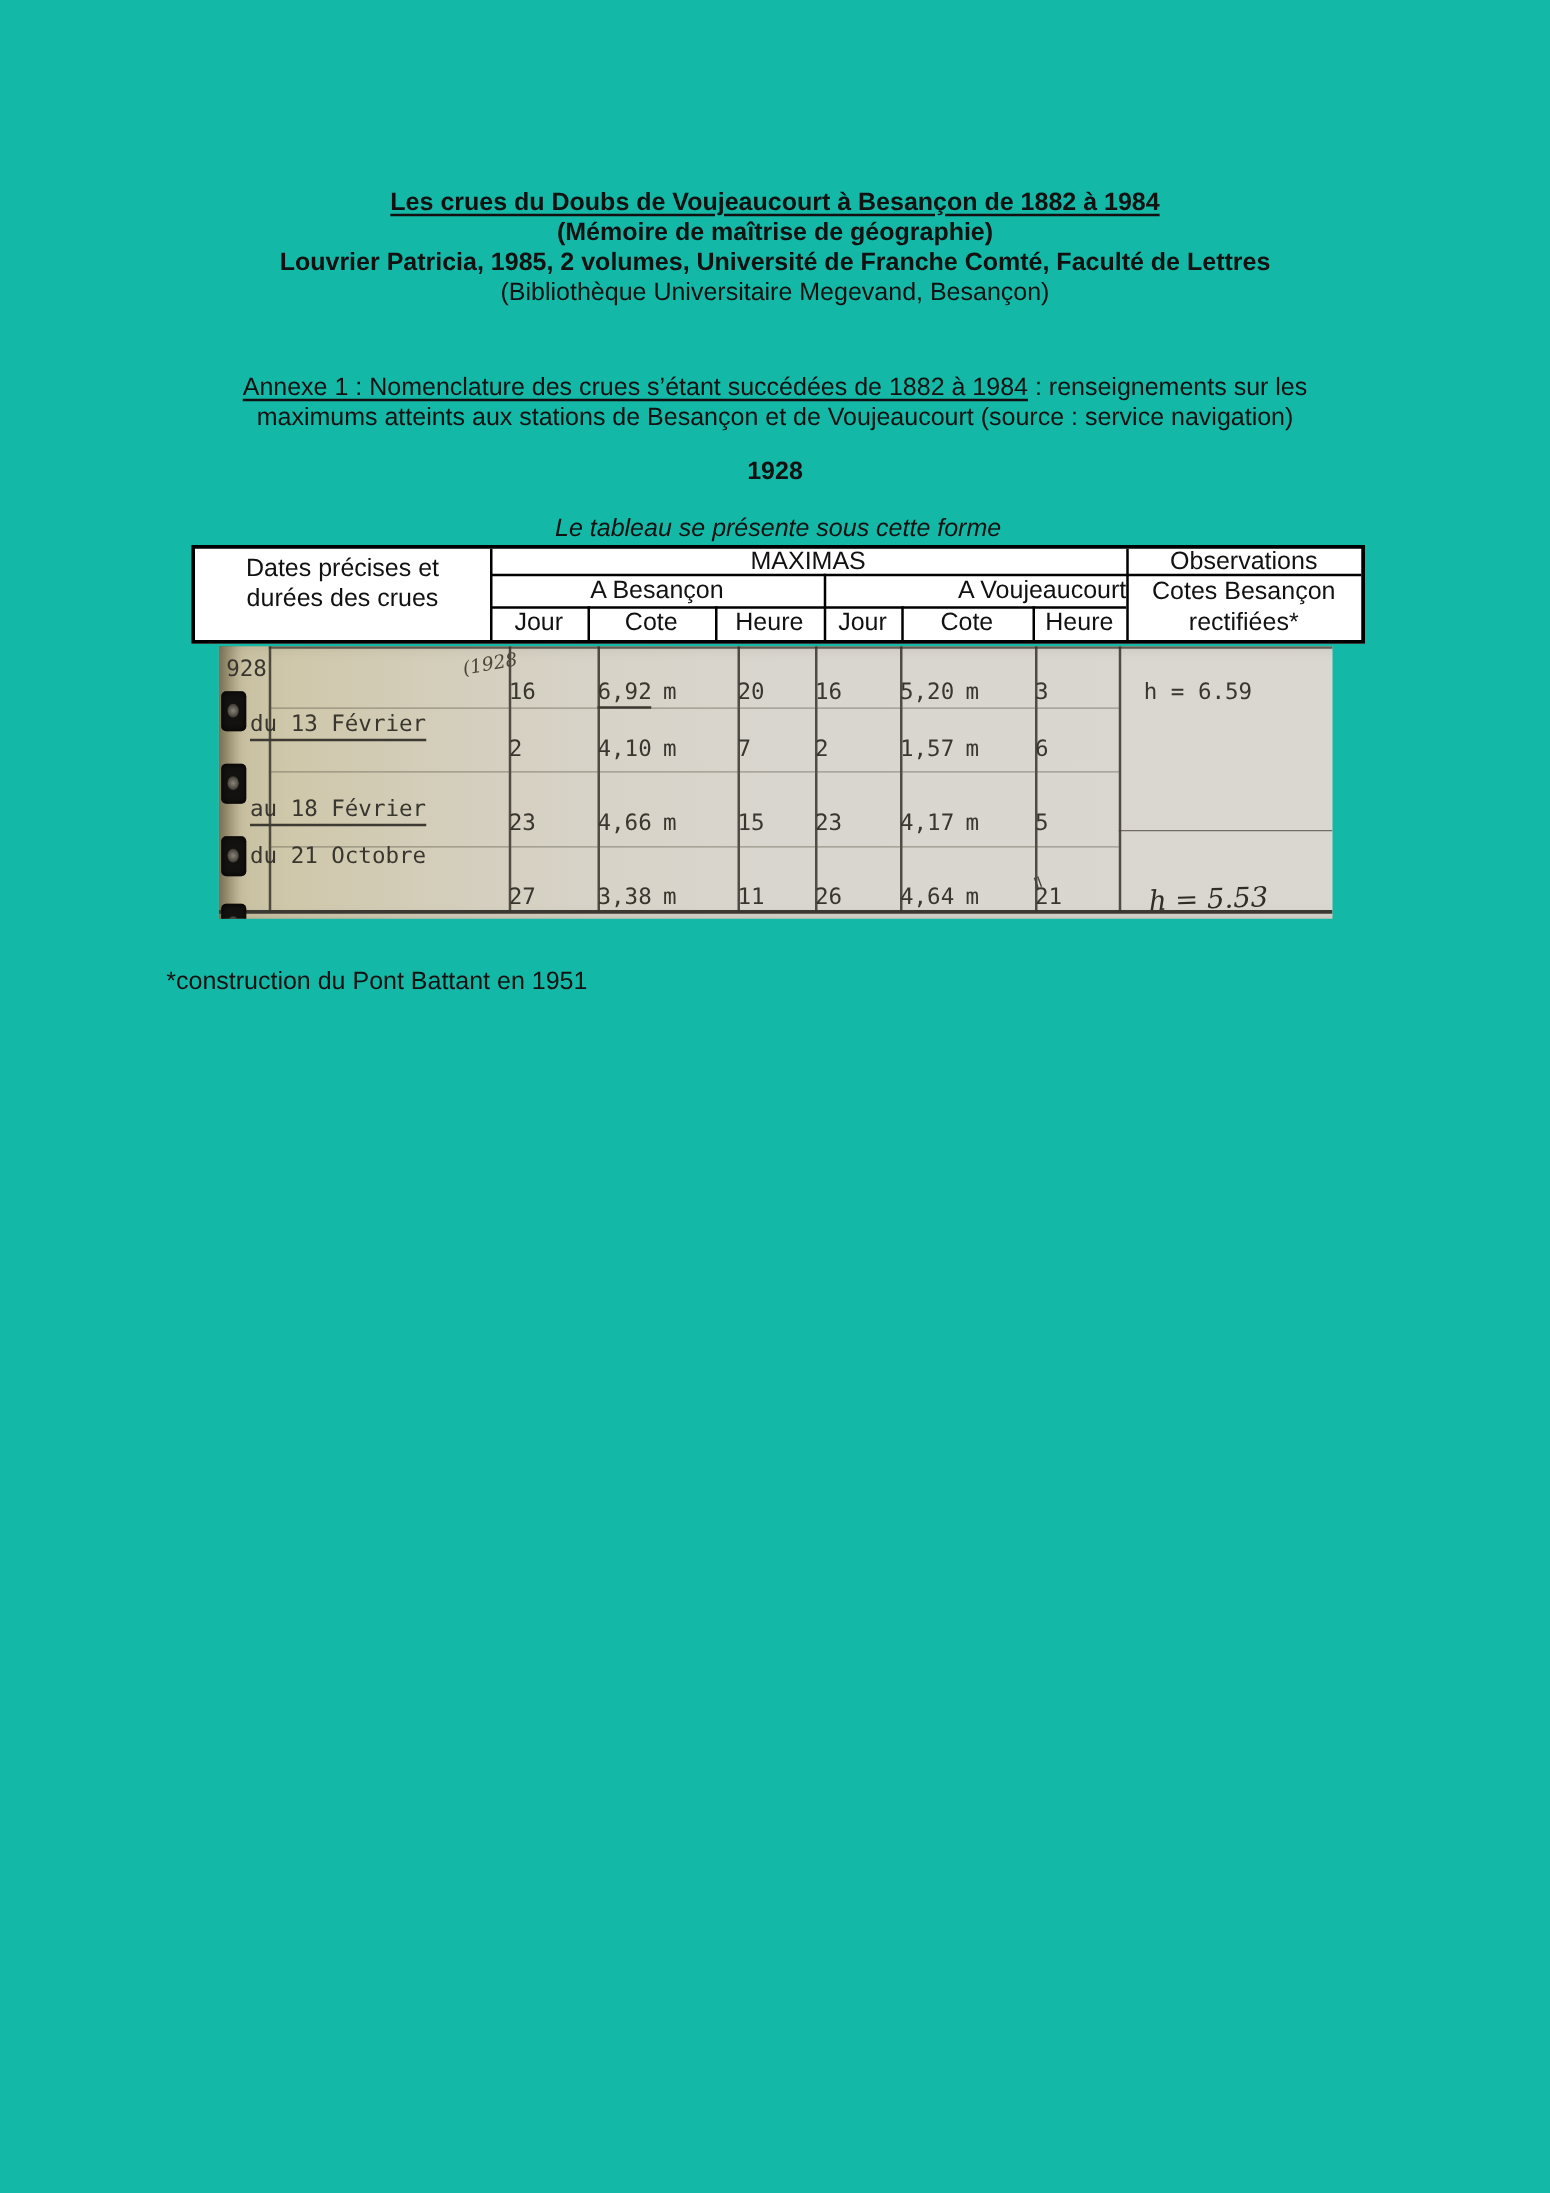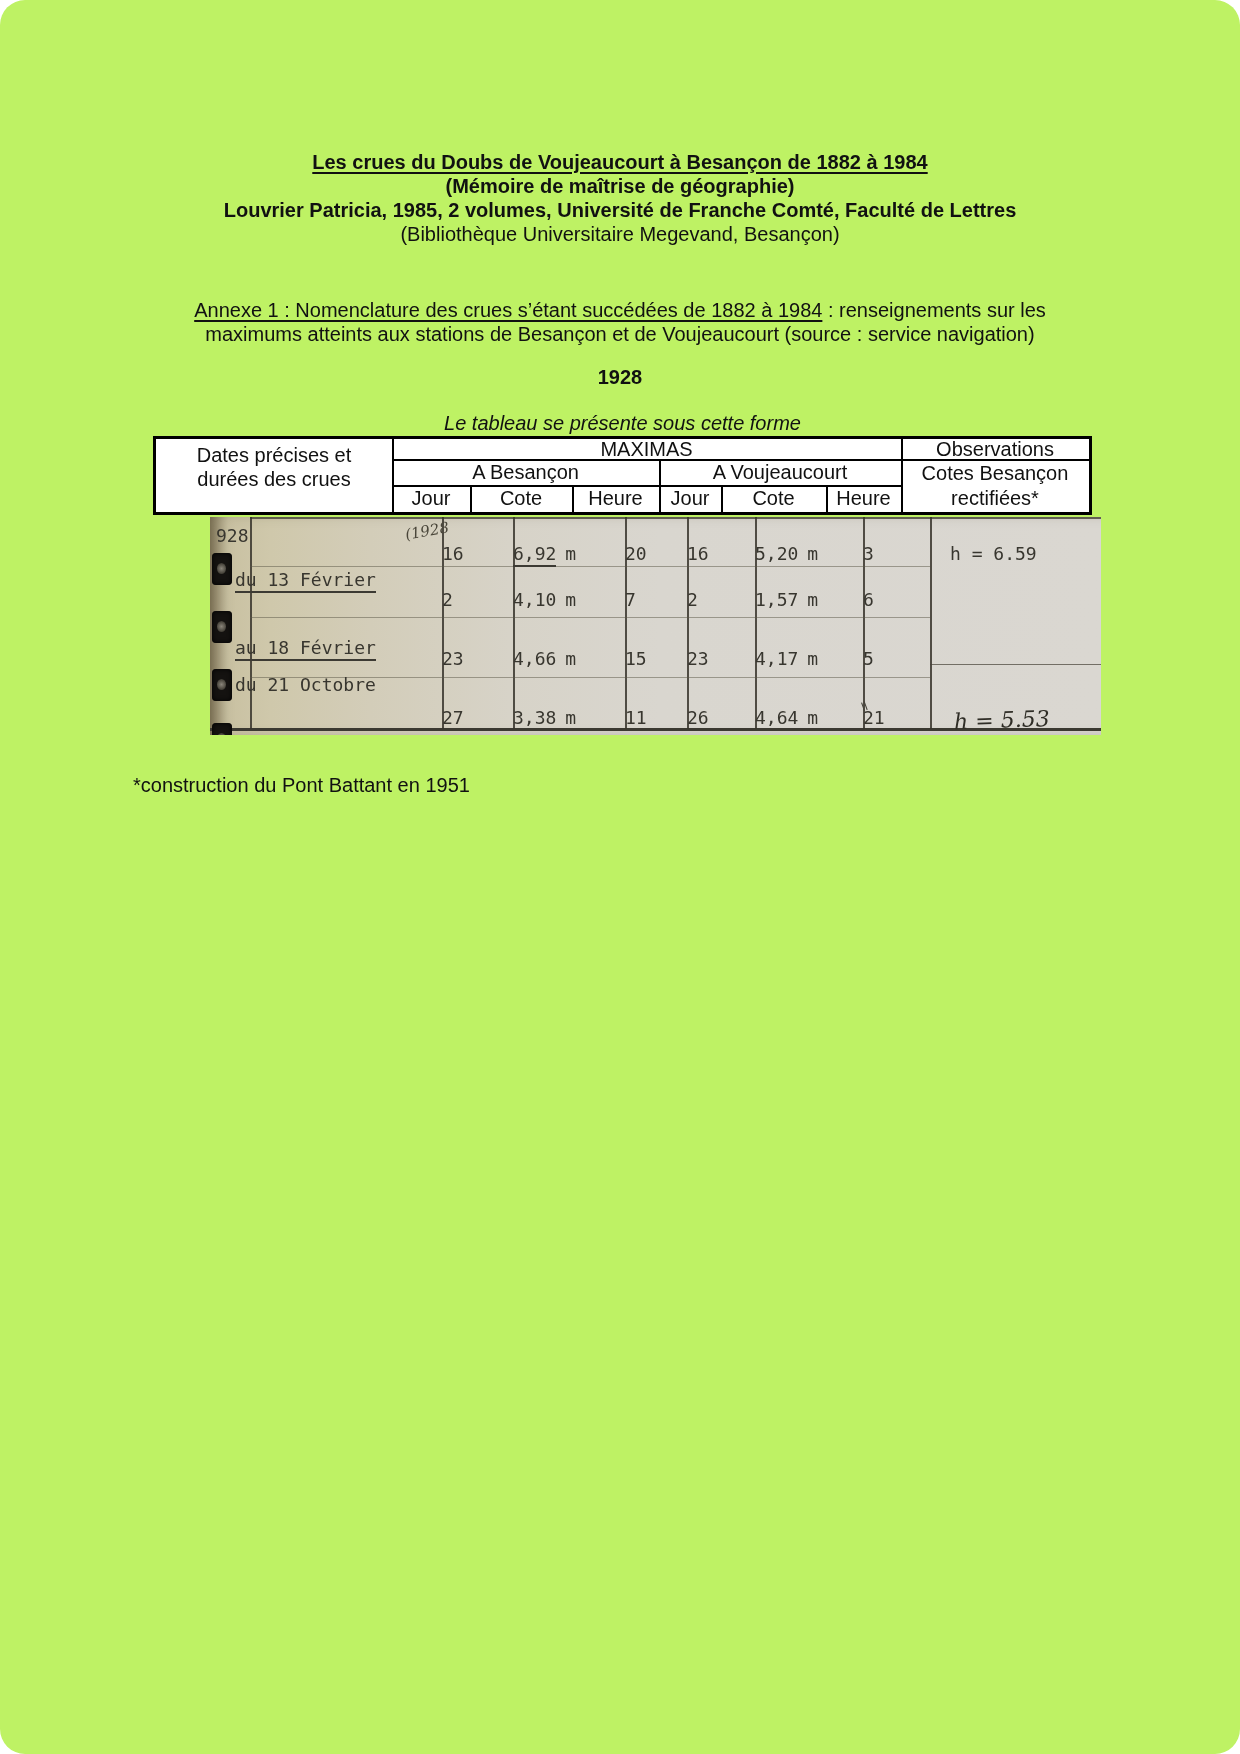--- a/index.html
+++ b/index.html
@@ -1,17 +1,17 @@
 <!DOCTYPE html>
 <html><head>
 <meta charset="utf-8">
 <style>
   html,body{margin:0;padding:0;background:#ffffff;}
-  .page{position:relative;width:1240px;height:1754px;background:#bef264;overflow:hidden;
-        font-family:"Liberation Sans",sans-serif;color:#111;border-radius:25px;}
+  .page{position:relative;width:1240px;height:1754px;background:#14b8a6;overflow:hidden;
+        font-family:"Liberation Sans",sans-serif;color:#111;}
 
   
   .title-block{position:absolute;top:150px;left:0;width:1240px;text-align:center;
                font-size:20px;line-height:24px;font-weight:bold;}
   .title-block .u-title{text-decoration:underline;text-decoration-thickness:2px;text-underline-offset:3px;}
   .title-block .reg{font-weight:normal;}
 
   .annexe{position:absolute;top:298px;left:152px;width:936px;text-align:center;
           font-size:20px;line-height:24px;}
   .annexe .u{text-decoration:underline;text-decoration-thickness:2px;text-underline-offset:3px;}
@@ -29,21 +29,21 @@
           border:3px solid #000;box-sizing:border-box;background:#fff;font-size:20px;}
   .ptable .vl,.ptable .hl{position:absolute;background:#000;}
   .ptable .vl{width:2px;}
   .ptable .hl{height:2px;}
   .ptable .cell{position:absolute;text-align:center;overflow:hidden;}
 
   
   .scan{position:absolute;top:517px;left:175px;width:891px;height:218px;overflow:hidden;
         background:linear-gradient(90deg,#a99f80 0px,#c9c1a2 18px,#cfc8ab 60px,#d3cdb9 160px,
                                    #d7d3c8 300px,#d9d6cf 450px,#dad7d1 100%);
-        box-shadow:inset 14px 0 16px -8px rgba(60,50,25,.55);margin-left:35px;}
+        box-shadow:inset 14px 0 16px -8px rgba(60,50,25,.55);}
   .scan .mono{font-family:"DejaVu Sans Mono",monospace;color:#38362f;}
   .scan .svl{position:absolute;width:2px;top:0;height:212px;background:rgba(55,52,44,.85);}
   .scan .shl{position:absolute;height:1px;background:rgba(90,85,70,.5);}
   .scan .topline{position:absolute;left:40px;right:0;top:0;height:2px;background:rgba(70,66,55,.8);}
   .scan .botline{position:absolute;left:0;right:0;top:211px;height:3px;background:#3b3931;}
   .scan .margin-year{position:absolute;left:6px;top:8px;font-size:18px;}
   .mark{position:absolute;left:2px;width:20px;height:32px;background:#141210;border-radius:4px;
         box-shadow:inset 0 0 5px #000;}
   .mark:after{content:"";position:absolute;left:5px;top:10px;width:9px;height:11px;
               background:radial-gradient(circle,#8a857a 0%,#3a372f 80%);border-radius:50%;}
@@ -97,21 +97,21 @@
     <div class="hl" style="left:236px;top:20px;width:697px;"></div>
     <div class="hl" style="left:236px;top:46px;width:509px;"></div>
 
     <div class="cell" style="left:0;top:4px;width:236px;height:50px;line-height:24px;">
       <div>Dates précises et</div>
       <div>durées des crues</div>
     </div>
     <div class="cell" style="left:236px;top:0;width:509px;height:20px;line-height:20px;">MAXIMAS</div>
     <div class="cell" style="left:745px;top:0;width:188px;height:20px;line-height:20px;">Observations</div>
     <div class="cell" style="left:236px;top:20px;width:267px;height:26px;line-height:26px;">A Besançon</div>
-    <div class="cell" style="left:503px;top:20px;width:242px;height:26px;line-height:26px;">A Voujeaucourt</div>
+    <div class="cell" style="left:503px;top:20px;width:242px;height:26px;line-height:26px;text-align:right;">A Voujeaucourt</div>
     <div class="cell" style="left:745px;top:22px;width:188px;height:51px;line-height:25px;">
       <div>Cotes Besançon</div>
       <div>rectifiées*</div>
     </div>
     <div class="cell" style="left:236px;top:46px;width:78px;height:27px;line-height:27px;">Jour</div>
     <div class="cell" style="left:314px;top:46px;width:102px;height:27px;line-height:27px;">Cote</div>
     <div class="cell" style="left:416px;top:46px;width:87px;height:27px;line-height:27px;">Heure</div>
     <div class="cell" style="left:503px;top:46px;width:62px;height:27px;line-height:27px;">Jour</div>
     <div class="cell" style="left:565px;top:46px;width:105px;height:27px;line-height:27px;">Cote</div>
     <div class="cell" style="left:670px;top:46px;width:75px;height:27px;line-height:27px;">Heure</div>

